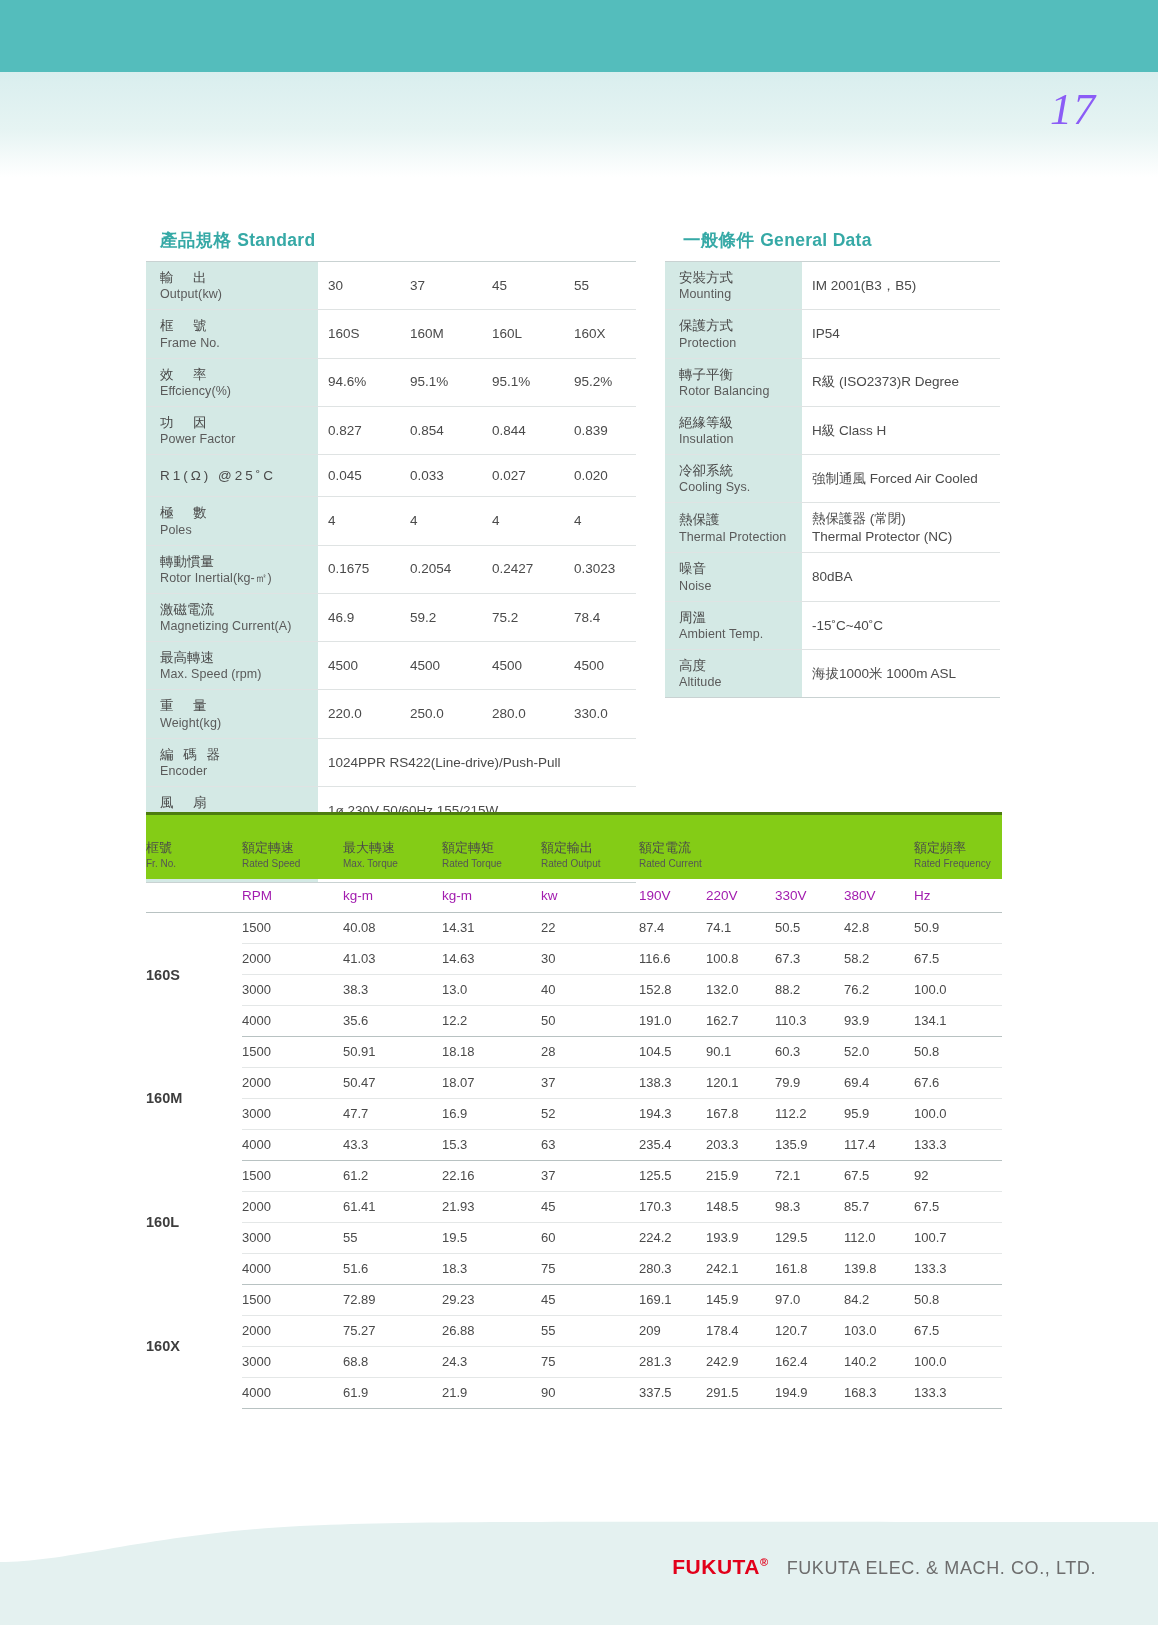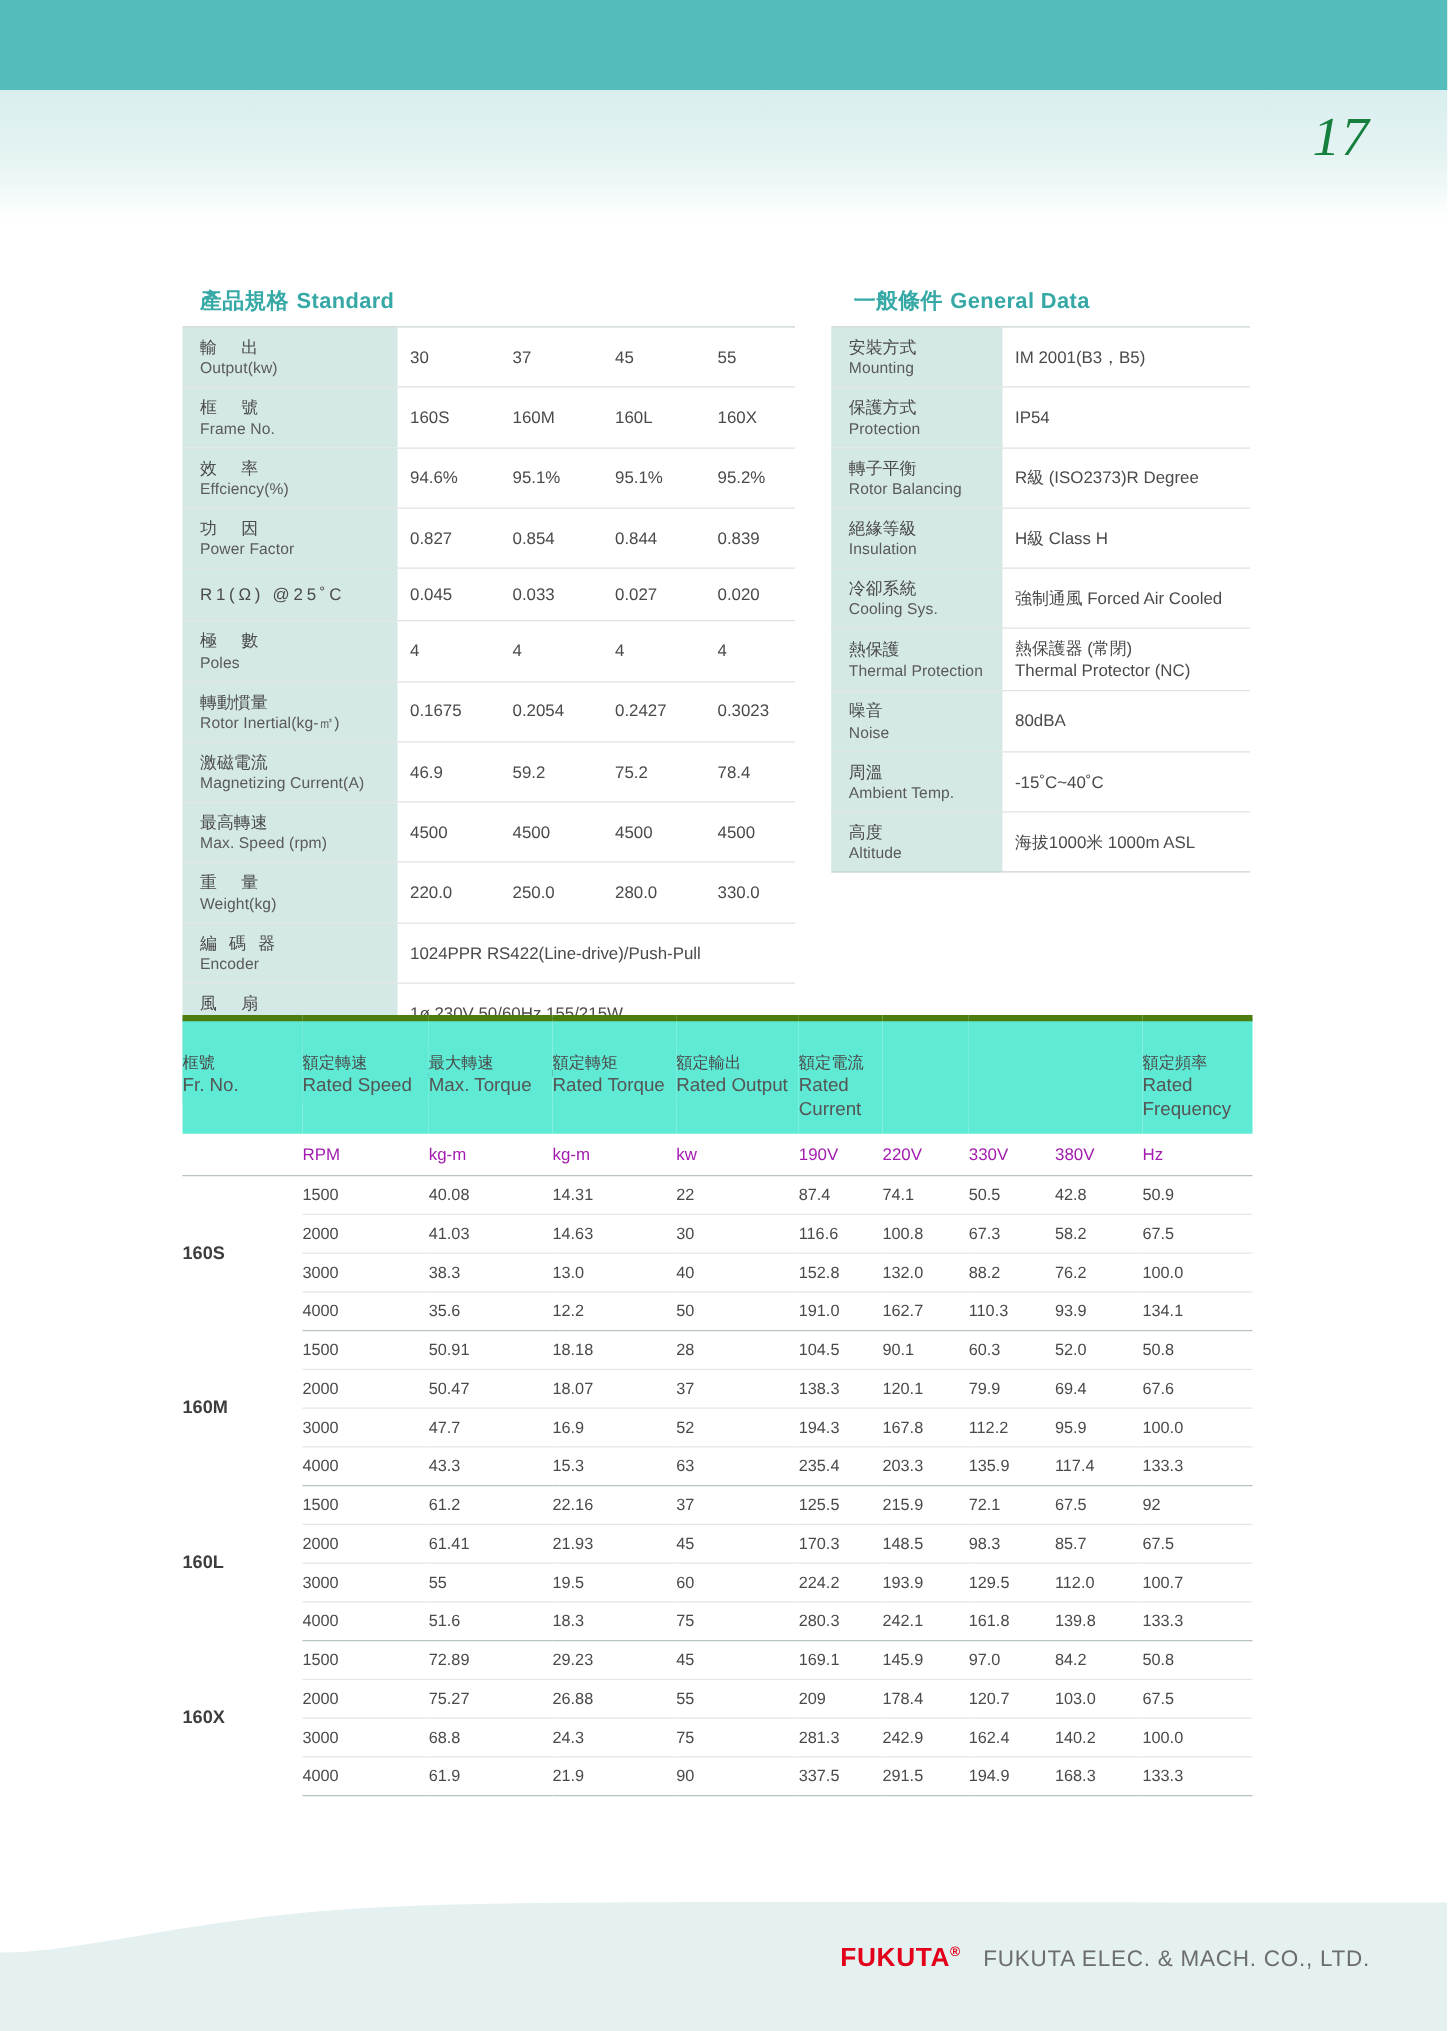--- a/index.html
+++ b/index.html
@@ -18,21 +18,21 @@
     background:#54bdbc;
   }
   .top-band{
     position:absolute; top:72px; left:0; width:1158px; height:105px;
     background:linear-gradient(to bottom,#d9eeee 0%,#e6f4f3 55%,#ffffff 100%);
   }
   .page-num{
     position:absolute; top:84px; right:62px;
     font-family:"Liberation Serif","DejaVu Serif",serif;
     font-style:italic; font-weight:400;
-    font-size:44px; color:#15803d;
+    font-size:44px; color:#8b5cf6;
     letter-spacing:1px;
   }
 
   .footer-wave{
     position:absolute; left:0; bottom:0; width:1158px; height:125px;
   }
   .footer-inner{
     position:absolute; right:62px; bottom:46px;
     display:flex; align-items:baseline; gap:18px;
   }
@@ -93,28 +93,28 @@
   
   .perf{
     position:absolute; left:146px; top:812px; width:856px;
     border-collapse:collapse; table-layout:fixed;
   }
   .perf th,.perf td{
     padding:0; font-weight:normal; text-align:left;
     font-size:13px; color:#4a4a4a;
   }
   .perf thead .hdr th{
-    background:#5eead4;
+    background:#84cc16;
     padding:25px 0 9px 0;
     line-height:1.3;
     vertical-align:top;
-    border-top:5px solid #4d7c0f;
+    border-top:3px solid #4d7c0f;
   }
   .perf thead .hdr th .zh{ display:block; font-size:13px; }
-  .perf thead .hdr th .en{ display:block; font-size:15px; color:#555; }
+  .perf thead .hdr th .en{ display:block; font-size:10px; color:#555; }
   .perf thead .unit th{
     padding:9px 0 9px 0;
     font-weight:normal; font-size:13.5px; color:#a21caf;
     border-bottom:1.6px solid #b8c2c2;
   }
   .perf tbody td{
     padding:7.5px 0;
     border-bottom:1px solid #e4e7e7;
   }
   .perf tbody tr.grp-end td{ border-bottom:1.6px solid #b8c2c2; }

